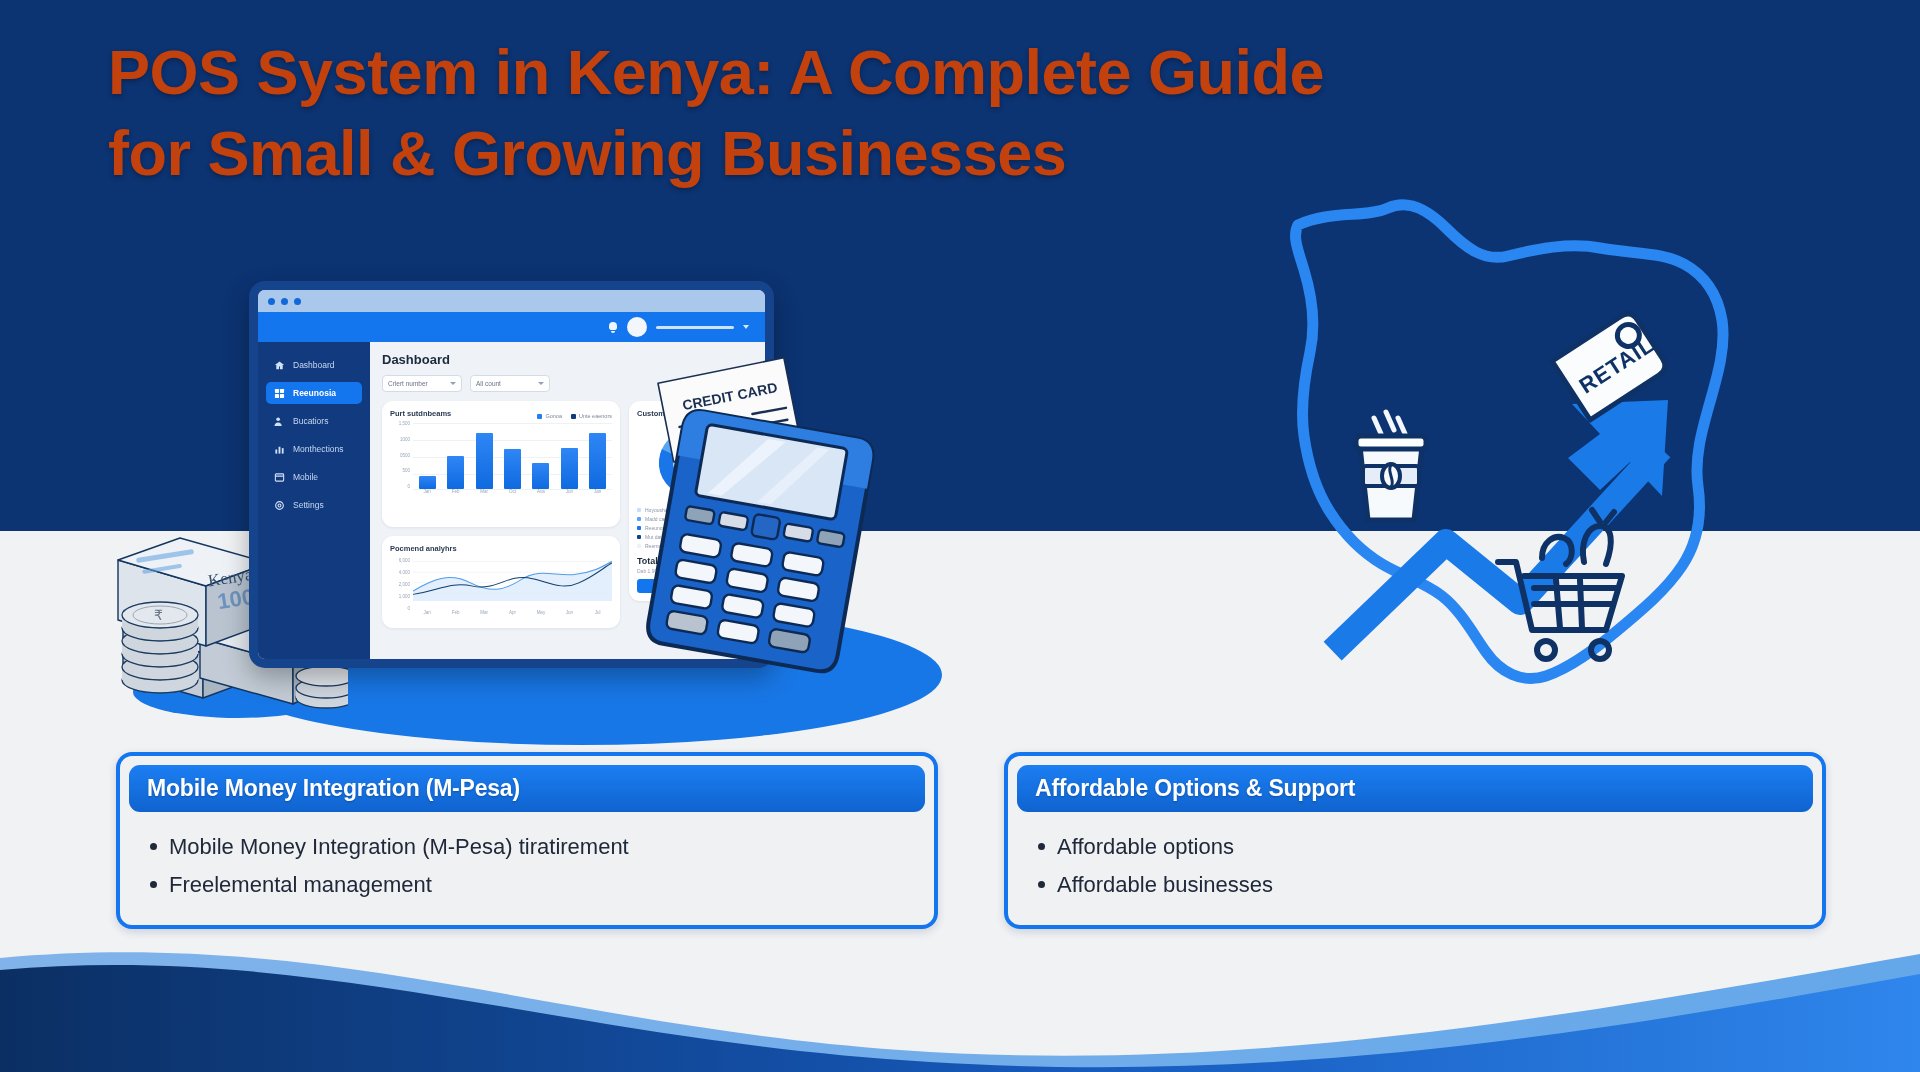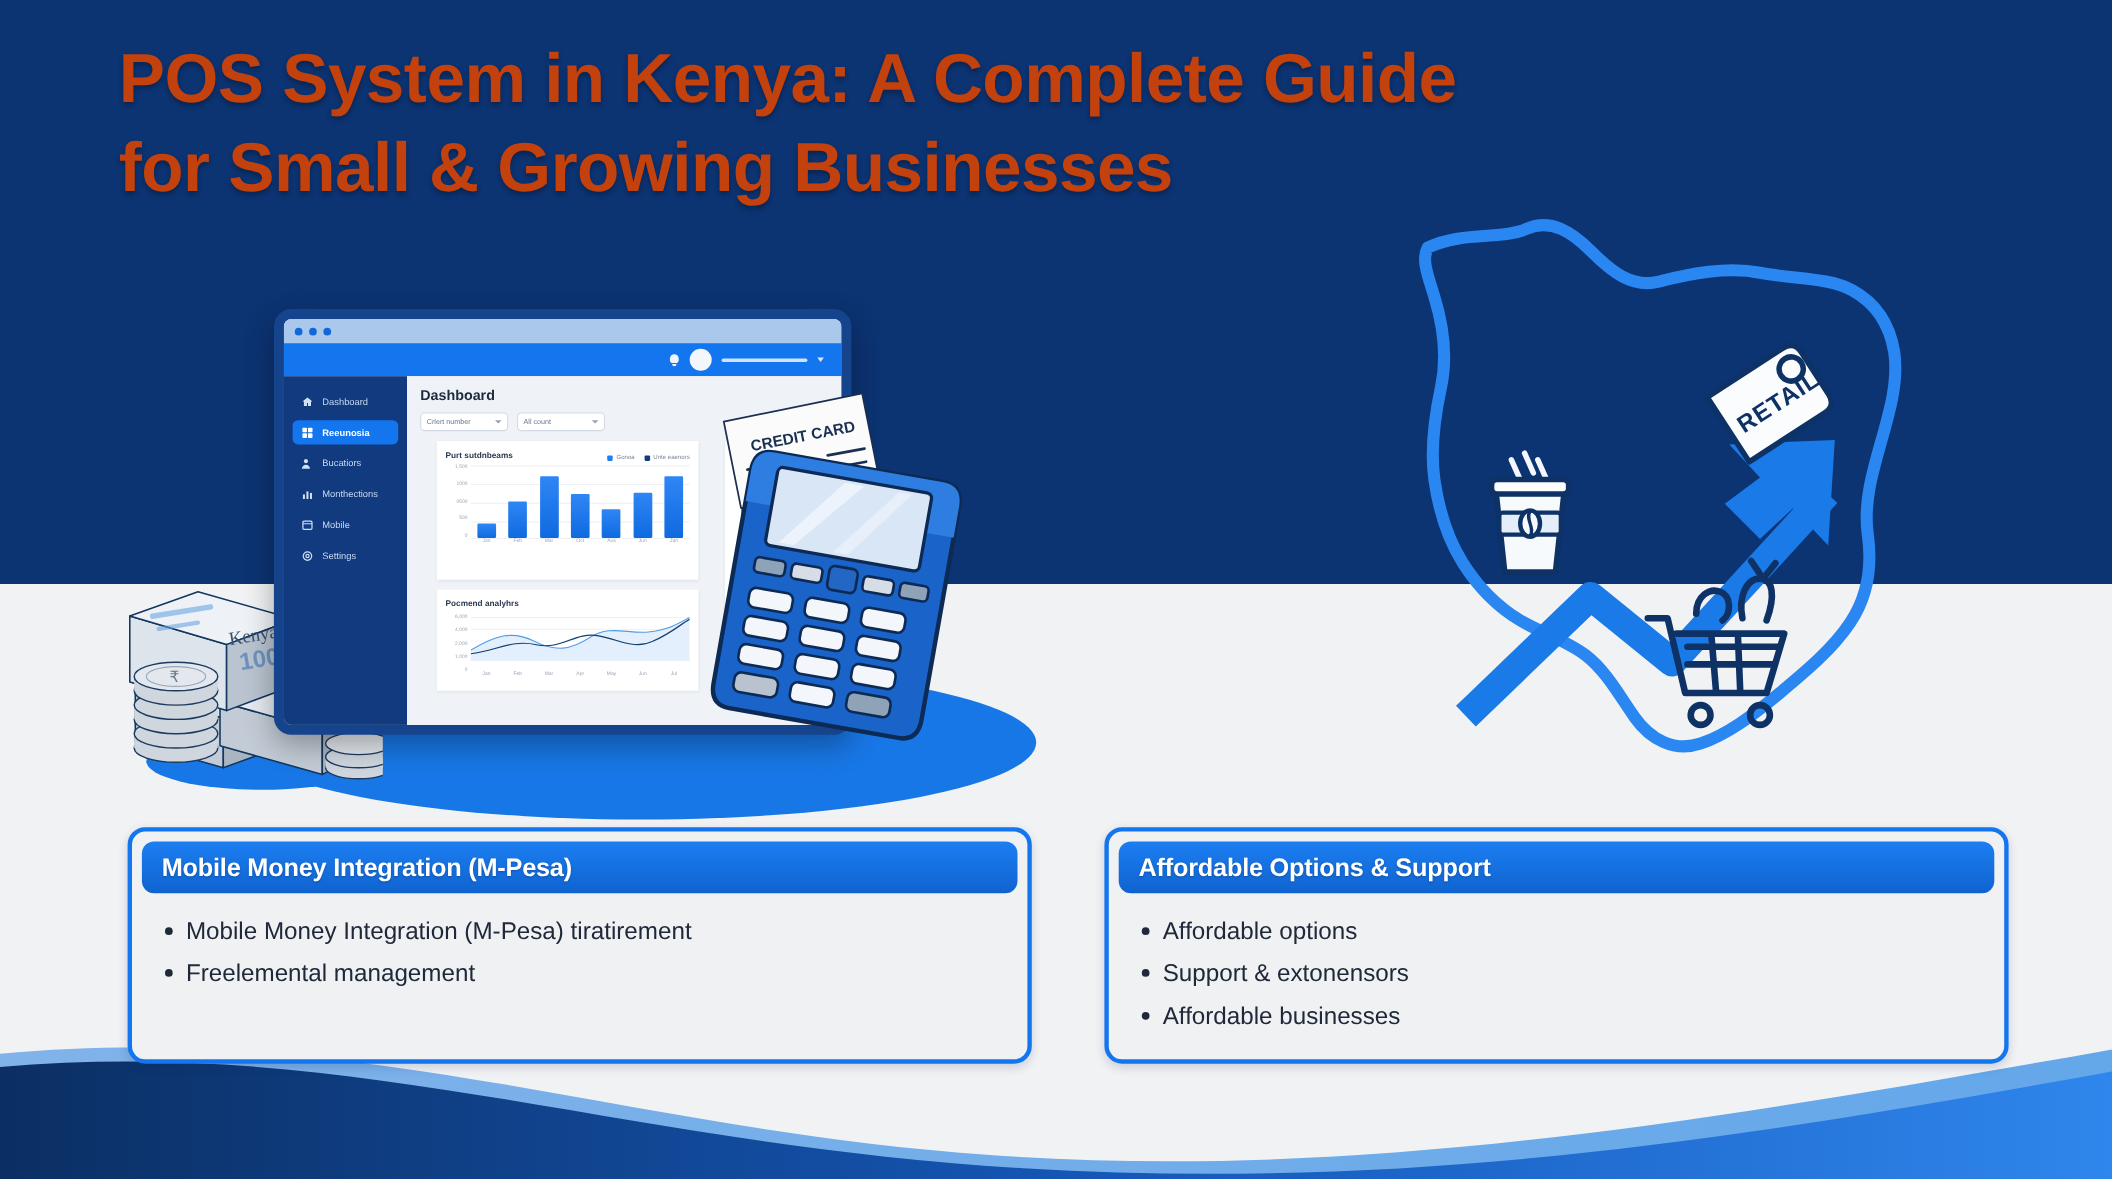--- a/index.html
+++ b/index.html
@@ -66,21 +66,21 @@
   .filters{display:flex;gap:8px;align-items:center;margin-bottom:9px;}
   .sel{width:68px;height:15px;background:#fff;border:1px solid #d3dbe6;border-radius:4px;
        display:flex;align-items:center;justify-content:space-between;padding:0 5px;}
   .sel span{font-size:6.5px;color:#66748a;}
   .sel i{width:0;height:0;border-left:3px solid transparent;border-right:3px solid transparent;border-top:3.5px solid #93a1b5;}
   .addbtn{margin-left:auto;height:15px;padding:0 8px;background:#1476ef;border-radius:4px;
           display:flex;align-items:center;gap:4px;color:#fff;font-size:6.5px;}
   .addbtn .pl{font-size:8px;line-height:1;}
 
   .cards-row{display:flex;gap:9px;align-items:flex-start;}
-  .panel{background:#fff;border-radius:0;padding:8px;box-shadow:0 1px 3px rgba(20,40,80,.08);margin-left:15px;}
+  .panel{background:#fff;border-radius:11px;padding:8px;box-shadow:0 1px 3px rgba(20,40,80,.08);}
   .panel-h{font-size:7.5px;color:#2a3a52;font-weight:bold;margin-bottom:5px;}
   .p-bar{width:222px;height:110px;}
   .p-donut{width:120px;}
 
   .legend{display:flex;gap:9px;justify-content:flex-end;margin-top:-10px;margin-bottom:2px;}
   .lg{display:flex;align-items:center;gap:3px;font-size:5.5px;color:#7b889b;}
   .lg i{width:5px;height:5px;border-radius:1px;display:block;}
 
   .chartbox{display:flex;height:78px;}
   .yax{width:20px;display:flex;flex-direction:column;justify-content:space-between;
@@ -545,20 +545,19 @@
       <ul>
         <li>Mobile Money Integration (M-Pesa) tiratirement</li>
         <li>Freelemental management</li>
       </ul>
     </div>
 
     <div class="icard">
       <div class="icard-h">Affordable Options &amp; Support</div>
       <ul>
         <li>Affordable options</li>
-        <li>Support &amp; extonensors</li>
         <li>Affordable businesses</li>
       </ul>
     </div>
 
   </div>
 
 </div>
 
 </body></html>

